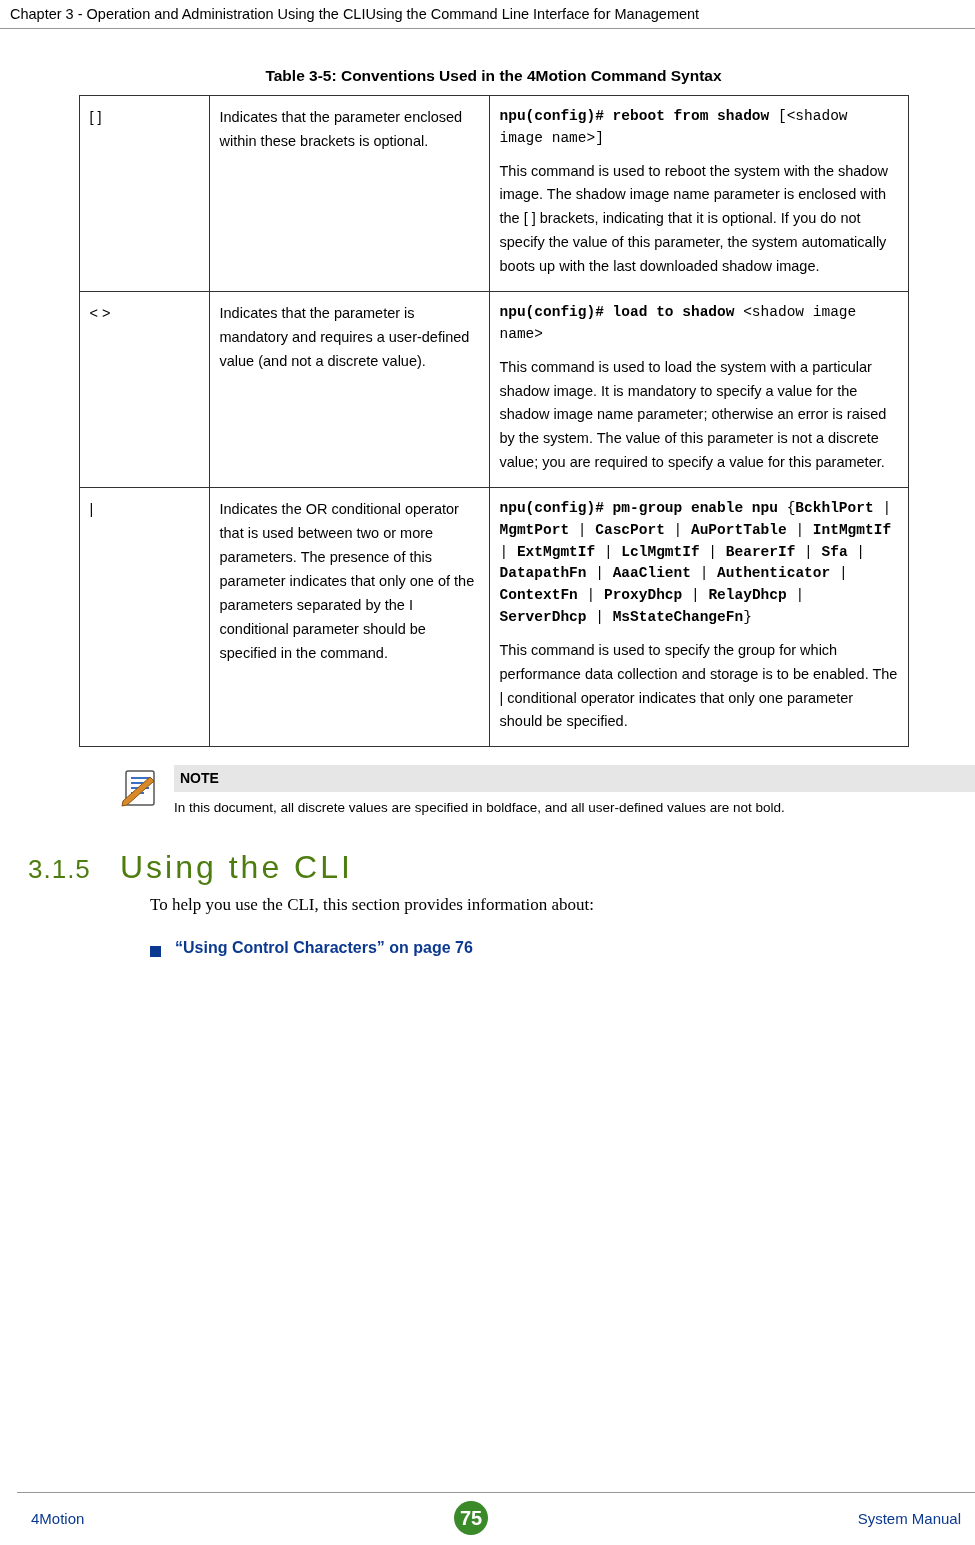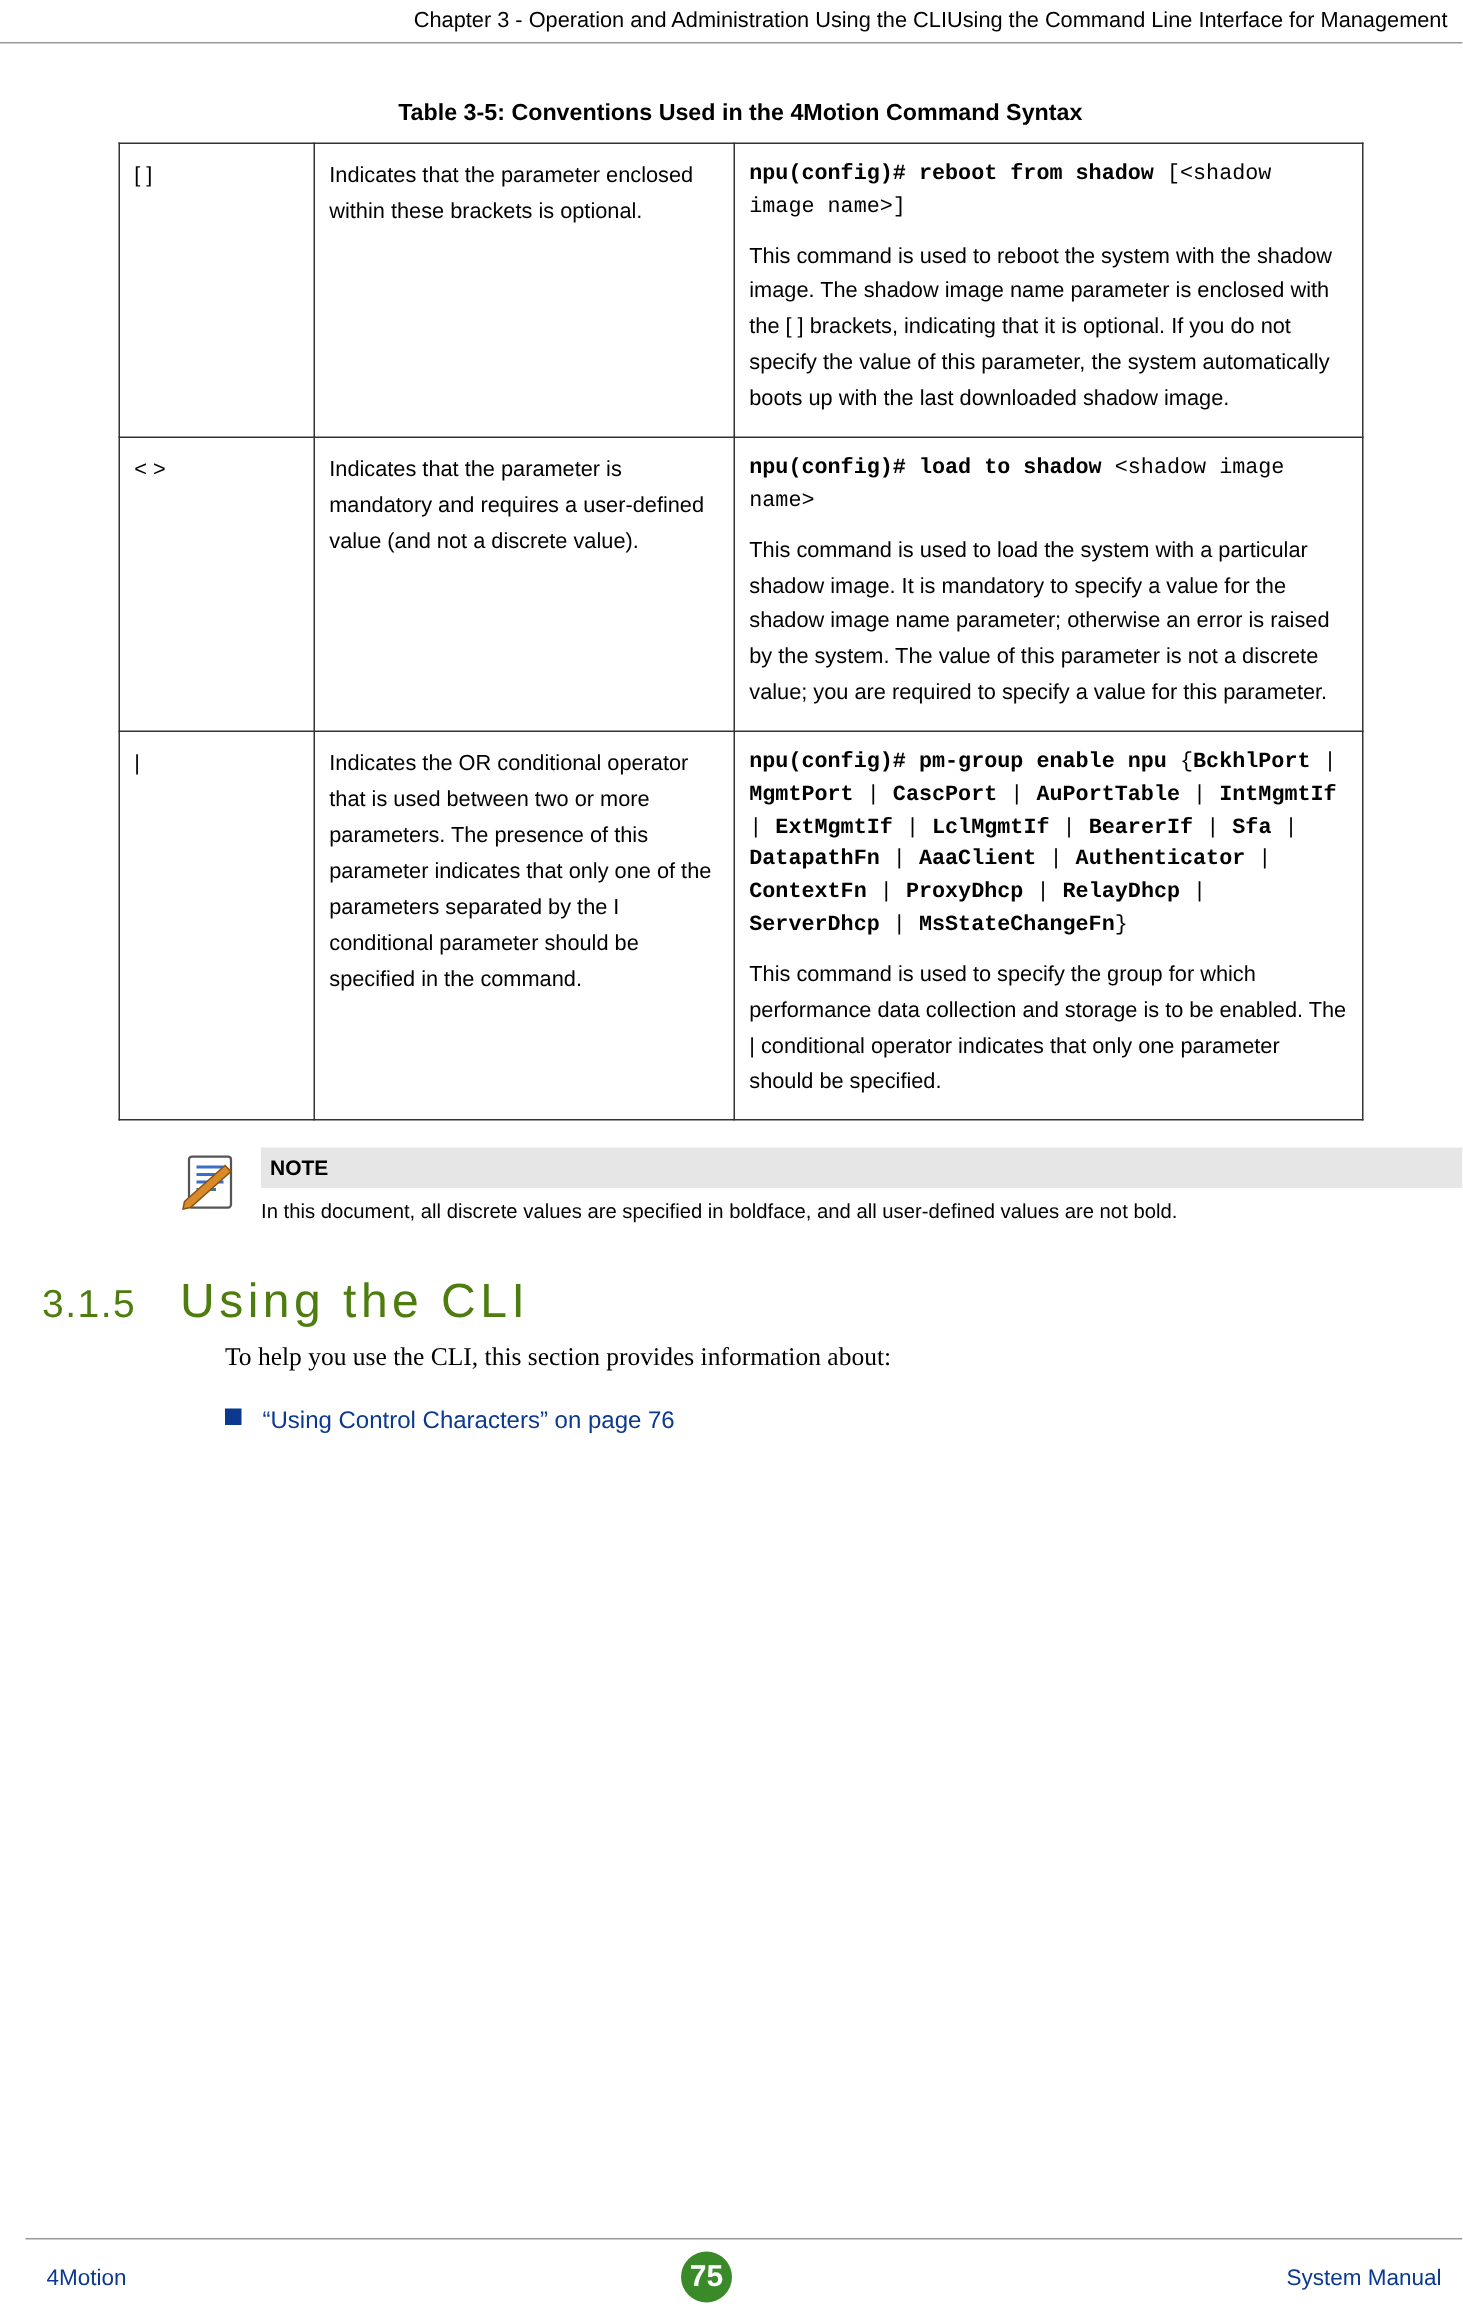--- a/index.html
+++ b/index.html
@@ -7,21 +7,21 @@
     font-family: Arial, Helvetica, sans-serif;
     width: 975px;
     height: 1545px;
     background: #fff;
     color: #000;
     position: relative;
     font-size: 15px;
   }
   .header {
     display: flex;
-    justify-content: flex-end;
+    justify-content: flex-start;
     padding: 6px 10px 6px 10px;
     border-bottom: 1px solid #999;
     font-size: 14.5px;
   }
   .content {
     padding: 20px 8px 0 20px;
   }
   .table-caption {
     text-align: center;
     font-weight: bold;
@@ -90,22 +90,23 @@
     font-size: 17px;
     line-height: 1.5;
     margin-bottom: 22px;
   }
   .list-item {
     margin-left: 130px;
     font-family: Arial, sans-serif;
     font-size: 16px;
     color: #0b3990;
     display: flex;
-    align-items: flex-start;
+    align-items: flex-end;
     gap: 14px;
+    font-weight: bold;
   }
   .bullet-square { width: 11px; height: 11px; background: #0b3990; flex:0 0 11px;}
   .footer {
     position: absolute;
     bottom: 0; left: 17px; right: 0;
     border-top: 1px solid #999;
     display: flex;
     justify-content: space-between;
     align-items: center;
     padding: 8px 14px 10px 14px;

